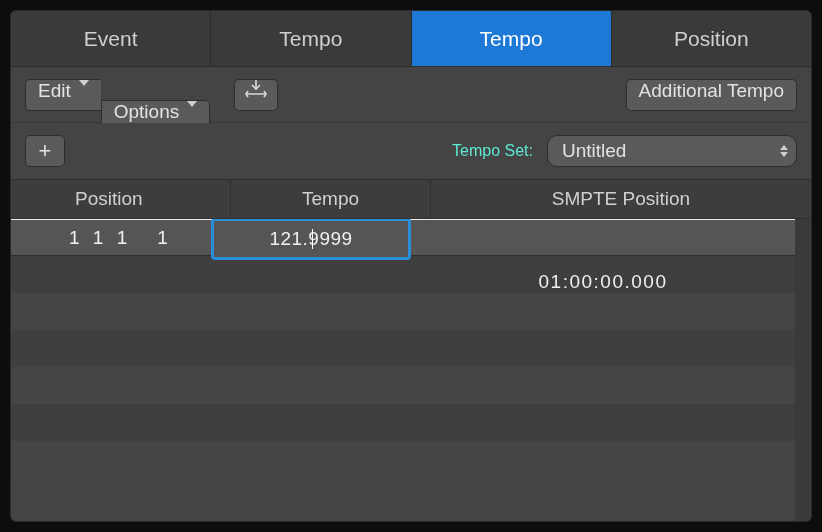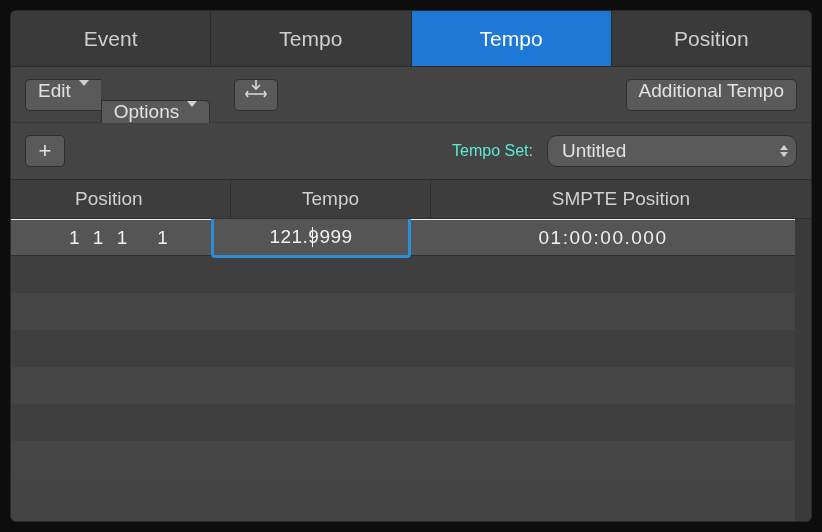--- a/index.html
+++ b/index.html
@@ -132,40 +132,40 @@
   .stripe {
     position:absolute; left:0; right:16px; height:37px;
   }
   .stripe.dark { background:#3f3f3f; }
   .stripe.light { background:#454545; }
   .row {
     position:absolute; left:0; right:16px; top:0; height:37px;
     background:#555555;
     border-top: 1px solid #efefef;
     border-bottom: 1px solid #2e2e2e;
-    display:flex; align-items:center;
+    display:flex; 
     color:#f0f0f0; font-size:19px;
   }
   .cell { height:100%; display:flex; align-items:center; justify-content:center; }
   .cell.col-position { justify-content: flex-start; padding-left: 58px; letter-spacing: 4px; font-variant-numeric: tabular-nums;}
   .cell.col-position .pos-sub { margin-left: 26px; letter-spacing: normal;}
   .cell.col-tempo {
     border: 3px solid #2a8fd8;
     border-radius: 4px;
     background:#555555;
     height: 42px;
     margin-top:-2px;
     letter-spacing: 0.5px;
     position: relative;
   }
   .cell.col-tempo .caret {
     position:absolute; top:8px; bottom:8px; width:1px; background:#ffffff;
     left: 98px;
   }
-  .cell.col-smpte { letter-spacing: 1.5px; font-variant-numeric: tabular-nums;}
+  .cell.col-smpte { letter-spacing: 1.5px; font-variant-numeric: tabular-nums; margin-top: 44px;}
   .scrollbar {
     position:absolute; right:0; top:0; bottom:0; width:16px;
     background:#3a3a3a;
   }
 </style>
 </head>
 <body>
 
 <div class="window">
 

